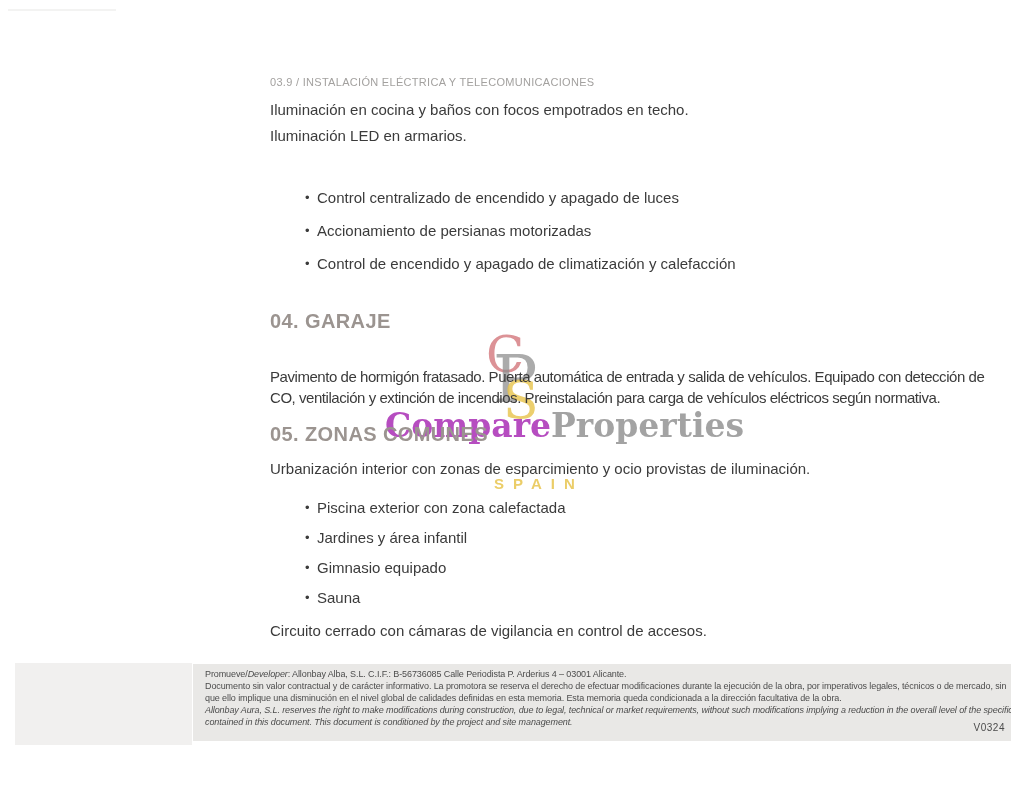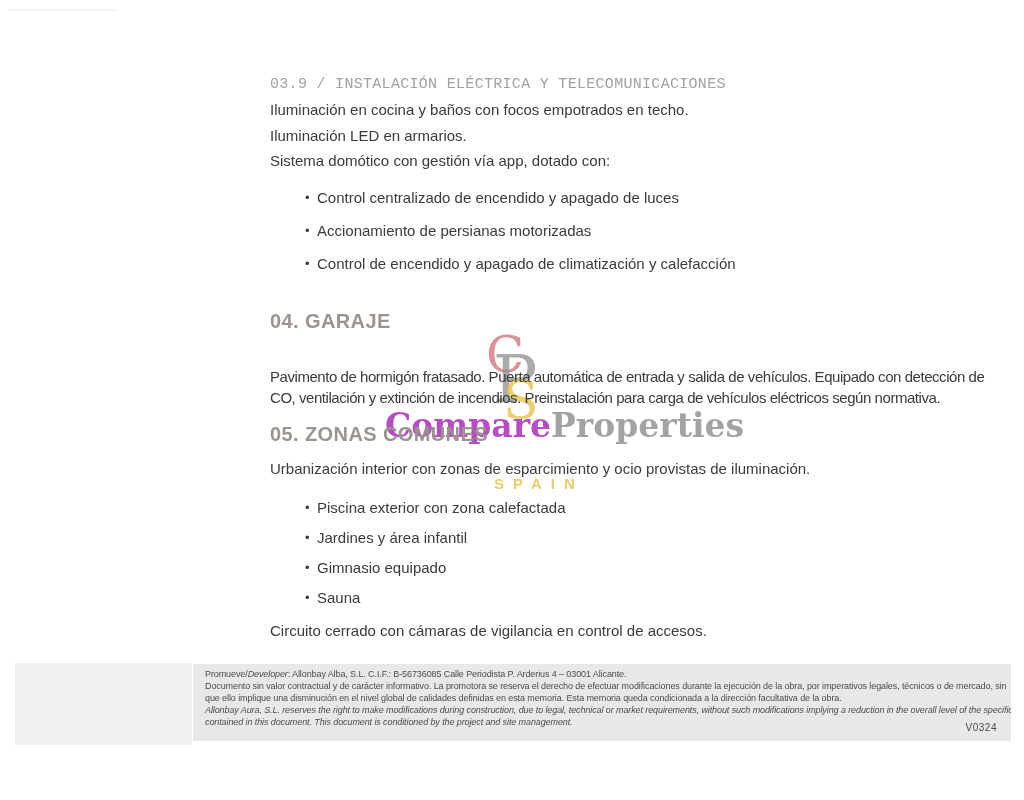--- a/index.html
+++ b/index.html
@@ -12,21 +12,21 @@
     font-family:"Liberation Sans", sans-serif;
     color:#3b3b3b;
   }
   .scan-line {
     position:absolute; left:8px; top:9px;
     width:108px; height:2px; background:#f3f3f2;
   }
   
   .abs { position:absolute; left:270px; }
   .section-label {
-    font-size:15px; color:#a3a19f; letter-spacing:.3px;font-family:Liberation Mono, monospace;
+    font-size:11px; color:#a3a19f; letter-spacing:.3px;
   }
   .section-heading {
     font-size:20px; font-weight:700; color:#9b9490; letter-spacing:.4px;
   }
   .body-line { font-size:15px; color:#3b3b3b; line-height:20px; white-space:nowrap; }
   .para-tight { font-size:15px; color:#3b3b3b; line-height:21px; letter-spacing:-0.45px;margin-top:20px; }
   .para-tight div { white-space:nowrap; }
   .bullet { display:flex; align-items:flex-start; }
   .bullet .dot {
     width:12px; margin-left:35px; margin-right:0;
@@ -55,21 +55,21 @@
   }
   .footer-panel {
     position:absolute; left:193px; top:664px;
     width:818px; height:77px; background:#e9e8e6;
     padding:4px 12px 0 12px; overflow:hidden;
     font-size:9px; line-height:12px; color:#4c4c4c; letter-spacing:-0.1px;
   }
   .footer-panel div { white-space:nowrap; }
   .f-italic { font-style:italic; }
   .footer-version {
-    position:absolute; right:14px; bottom:7px;
+    position:absolute; right:6px; bottom:7px;
     font-size:10px; color:#4c4c4c; letter-spacing:.5px; font-style:normal;
   }
 </style>
 </head>
 <body>
 
 <div class="page">
 
   <div class="scan-line"></div>
 
@@ -84,21 +84,20 @@
     </div>
     <div class="wm-spain" style="color:#e8c54e">SPAIN</div>
   </div>
 
   <div class="content-layer">
 
     <div class="abs section-label" style="top:76px">03.9 / INSTALACIÓN ELÉCTRICA Y TELECOMUNICACIONES</div>
 
     <div class="abs body-line" style="top:100px">Iluminación en cocina y baños con focos empotrados en techo.</div>
     <div class="abs body-line" style="top:126px">Iluminación LED en armarios.</div>
-    <div class="abs body-line" style="top:151px">Sistema domótico con gestión vía app, dotado con:</div>
 
     <div class="abs bullet" style="top:188px">
       <span class="dot"></span>
       <span class="b-text">Control centralizado de encendido y apagado de luces</span>
     </div>
     <div class="abs bullet" style="top:221px">
       <span class="dot"></span>
       <span class="b-text">Accionamiento de persianas motorizadas</span>
     </div>
     <div class="abs bullet" style="top:254px">

